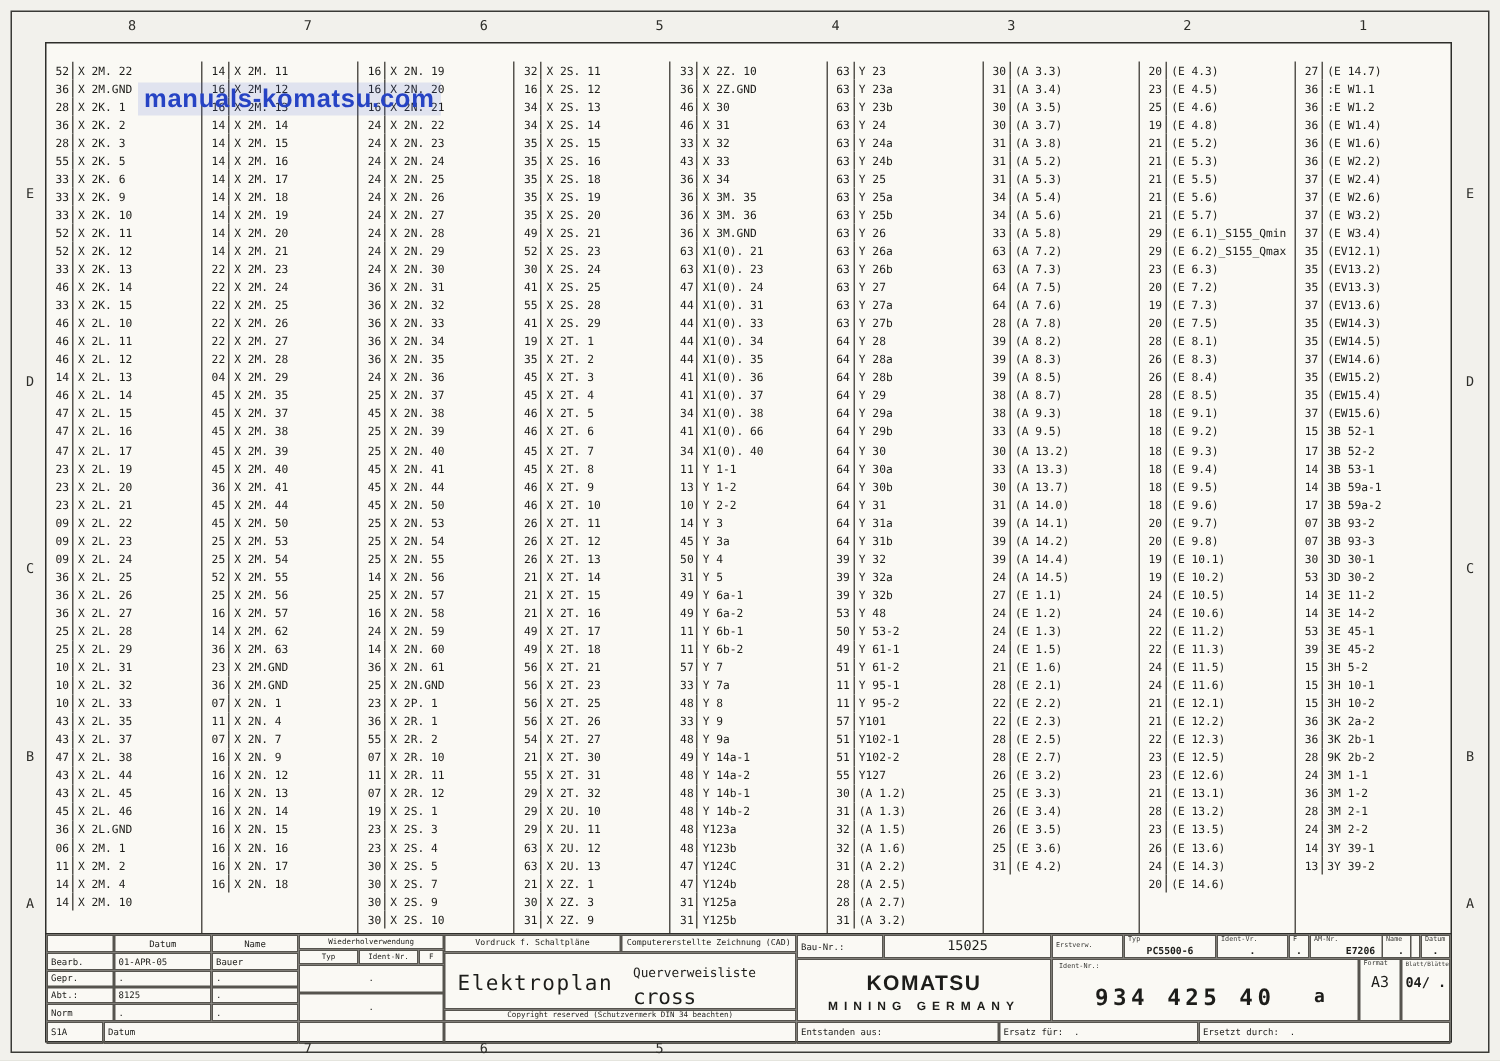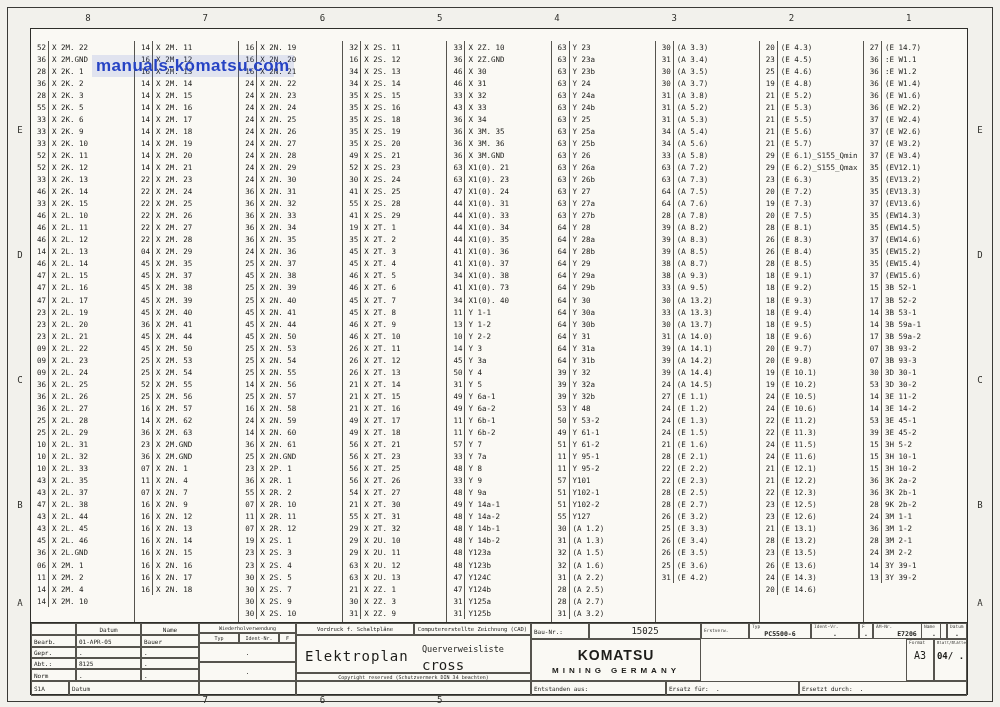--- a/index.html
+++ b/index.html
@@ -257,21 +257,21 @@
         <div class="row"><span class="pg">63</span><span class="sep"></span><span class="lbl">X1(0). 21</span></div>
         <div class="row"><span class="pg">63</span><span class="sep"></span><span class="lbl">X1(0). 23</span></div>
         <div class="row"><span class="pg">47</span><span class="sep"></span><span class="lbl">X1(0). 24</span></div>
         <div class="row"><span class="pg">44</span><span class="sep"></span><span class="lbl">X1(0). 31</span></div>
         <div class="row"><span class="pg">44</span><span class="sep"></span><span class="lbl">X1(0). 33</span></div>
         <div class="row"><span class="pg">44</span><span class="sep"></span><span class="lbl">X1(0). 34</span></div>
         <div class="row"><span class="pg">44</span><span class="sep"></span><span class="lbl">X1(0). 35</span></div>
         <div class="row"><span class="pg">41</span><span class="sep"></span><span class="lbl">X1(0). 36</span></div>
         <div class="row"><span class="pg">41</span><span class="sep"></span><span class="lbl">X1(0). 37</span></div>
         <div class="row"><span class="pg">34</span><span class="sep"></span><span class="lbl">X1(0). 38</span></div>
-        <div class="row"><span class="pg">41</span><span class="sep"></span><span class="lbl">X1(0). 73</span></div>
+        <div class="row"><span class="pg">41</span><span class="sep"></span><span class="lbl">X1(0). 66</span></div>
         <div class="row"><span class="pg">34</span><span class="sep"></span><span class="lbl">X1(0). 40</span></div>
         <div class="row"><span class="pg">11</span><span class="sep"></span><span class="lbl">Y 1-1</span></div>
         <div class="row"><span class="pg">13</span><span class="sep"></span><span class="lbl">Y 1-2</span></div>
         <div class="row"><span class="pg">10</span><span class="sep"></span><span class="lbl">Y 2-2</span></div>
         <div class="row"><span class="pg">14</span><span class="sep"></span><span class="lbl">Y 3</span></div>
         <div class="row"><span class="pg">45</span><span class="sep"></span><span class="lbl">Y 3a</span></div>
         <div class="row"><span class="pg">50</span><span class="sep"></span><span class="lbl">Y 4</span></div>
         <div class="row"><span class="pg">31</span><span class="sep"></span><span class="lbl">Y 5</span></div>
         <div class="row"><span class="pg">49</span><span class="sep"></span><span class="lbl">Y 6a-1</span></div>
         <div class="row"><span class="pg">49</span><span class="sep"></span><span class="lbl">Y 6a-2</span></div>
@@ -555,20 +555,25 @@
     </div>
     <div class="tc stack" style="left:890px;top:0;width:26px;height:16px">
       <span class="tl">Name</span>
       <span class="tv">.</span>
     </div>
     <div class="tc stack" style="left:916px;top:0;width:20px;height:16px">
       <span class="tl">Datum</span>
       <span class="tv">.</span>
     </div>
 
+    <div class="tc" style="left:670px;top:16px;width:205px;height:42px">
+      <span class="tl" style="position:absolute;left:2px;top:2px">Ident-Nr.:</span>
+      <span id="identbig" style="position:absolute;left:28px;top:16px">934 425 40</span>
+      <span id="identrev" style="position:absolute;left:168px;top:17px">a</span>
+    </div>
     <div class="tc stack" style="left:875px;top:16px;width:28px;height:42px">
       <span class="tl">Format</span>
       <span class="tv" style="font-size:10px;font-weight:normal;margin-top:6px">A3</span>
     </div>
     <div class="tc stack" style="left:903px;top:16px;width:33px;height:42px">
       <span class="tl" style="font-size:4px">Blatt/Blätter</span>
       <span class="tv" style="font-size:9px;margin-top:6px">04/ .</span>
     </div>
 
     <div class="tc tc6" style="left:0;top:58px;width:38px;height:15px">S1A</div>

